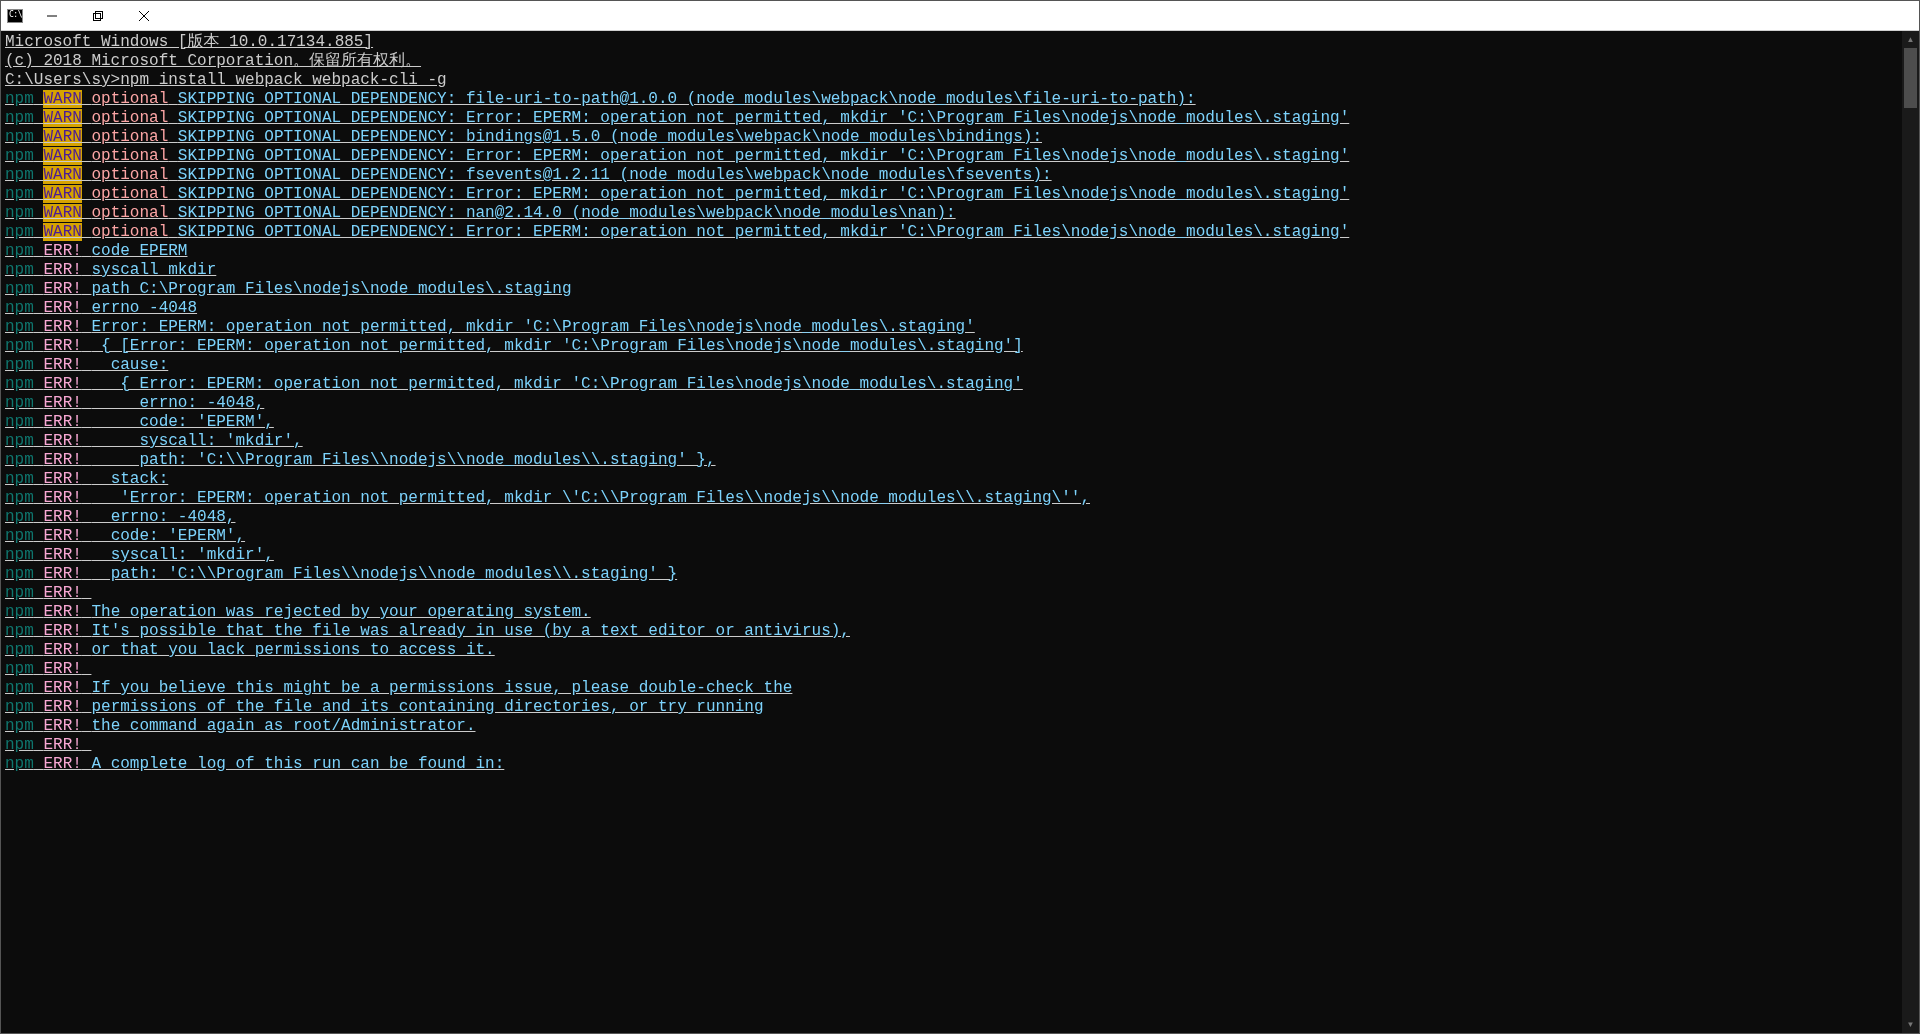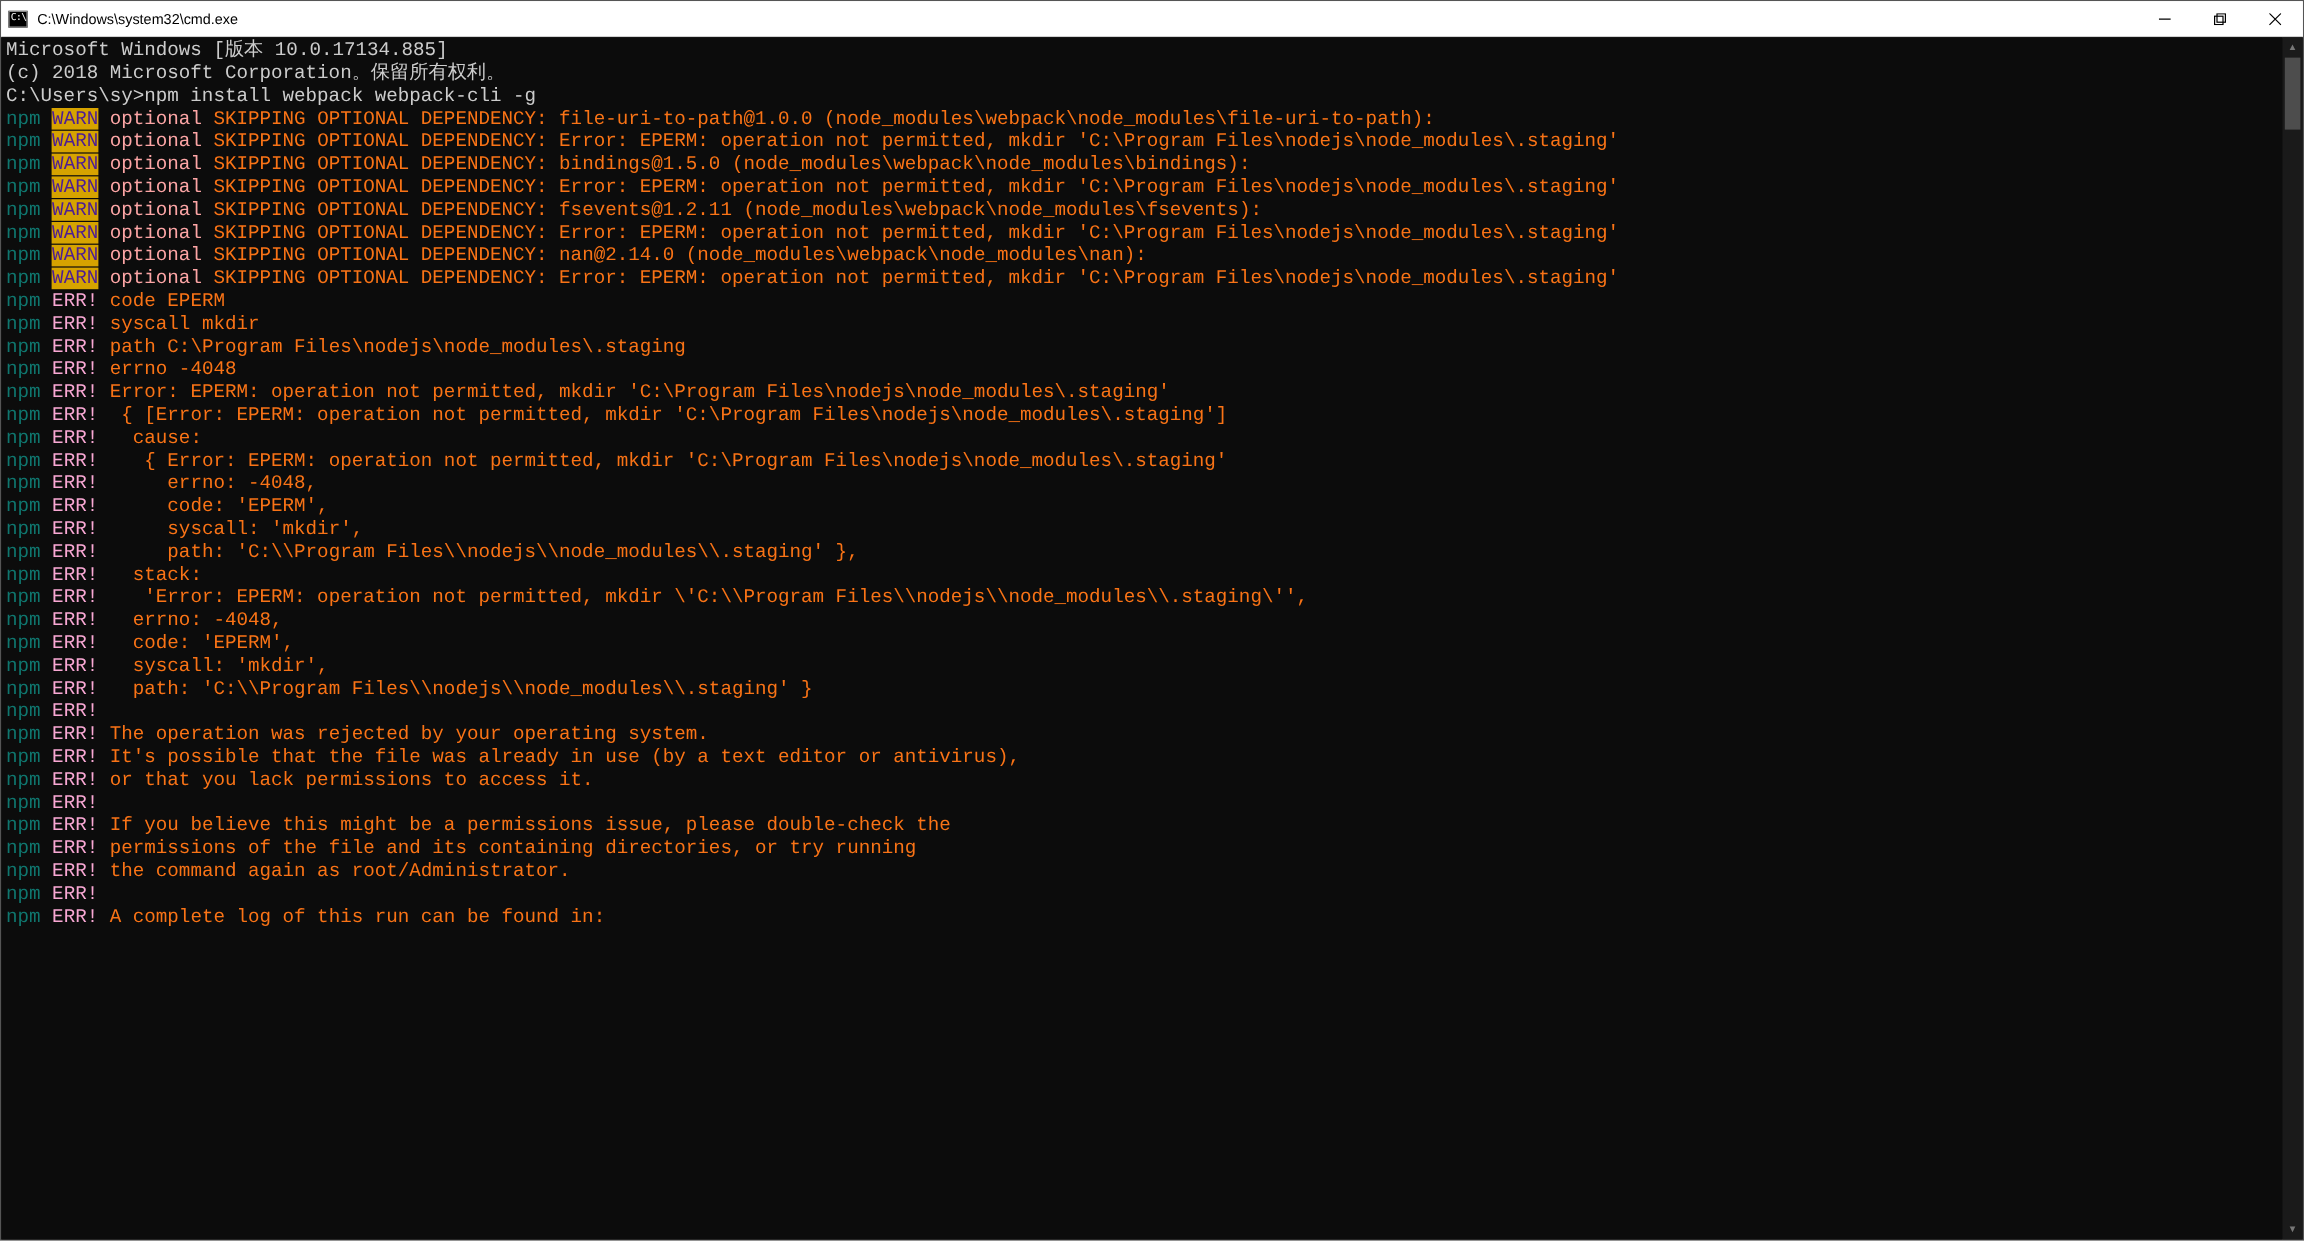--- a/index.html
+++ b/index.html
@@ -80,20 +80,21 @@
   .terminal {
     flex: 1;
     background: #0c0c0c;
     color: #cccccc;
     font-family: "NSimSun", "SimSun", Consolas, "Courier New", monospace;
     font-size: 16px;
     line-height: 19px;
     white-space: pre;
     padding: 2px 0 2px 4px;
     overflow: hidden;
+    text-decoration: underline;
   }
   .scrollbar {
     width: 17px;
     background: #1a1a1a;
     position: relative;
     flex-shrink: 0;
   }
   .scrollbar .thumb {
     position: absolute;
     top: 17px;
@@ -110,33 +111,32 @@
     font-size:8px;
   }
   .scrollbar .arrow.up{top:0;}
   .scrollbar .arrow.down{bottom:0;}
 
   
   .tok-npm  { color: #0f766e; }
   .tok-warn-bg { background: #d6a300; color:#4c1d95; }
   .tok-optional { color: #fca5a5; }
   .tok-err  { color: #f9a8d4; }
-  .tok-text { color: #f97316; }
+  .tok-text { color: #7dd3fc; }
   .line { display:block; }
 </style>
 </head>
 <body>
 
 <div class="window">
 
   <div class="titlebar">
     <div class="icon-box">
       <div class="cmd-icon"></div>
     </div>
-    <div class="title">C:\Windows\system32\cmd.exe</div>
     <div class="win-controls">
       <div class="win-btn">
         <svg viewBox="0 0 10 10">
             <line x1="0" y1="5" x2="10" y2="5"></line>
           </svg>
       </div>
       <div class="win-btn">
         <svg viewBox="0 0 10 10">
             <rect x="0.5" y="2.5" width="7" height="7"></rect>
             <rect x="2.5" y="0.5" width="7" height="7"></rect>

